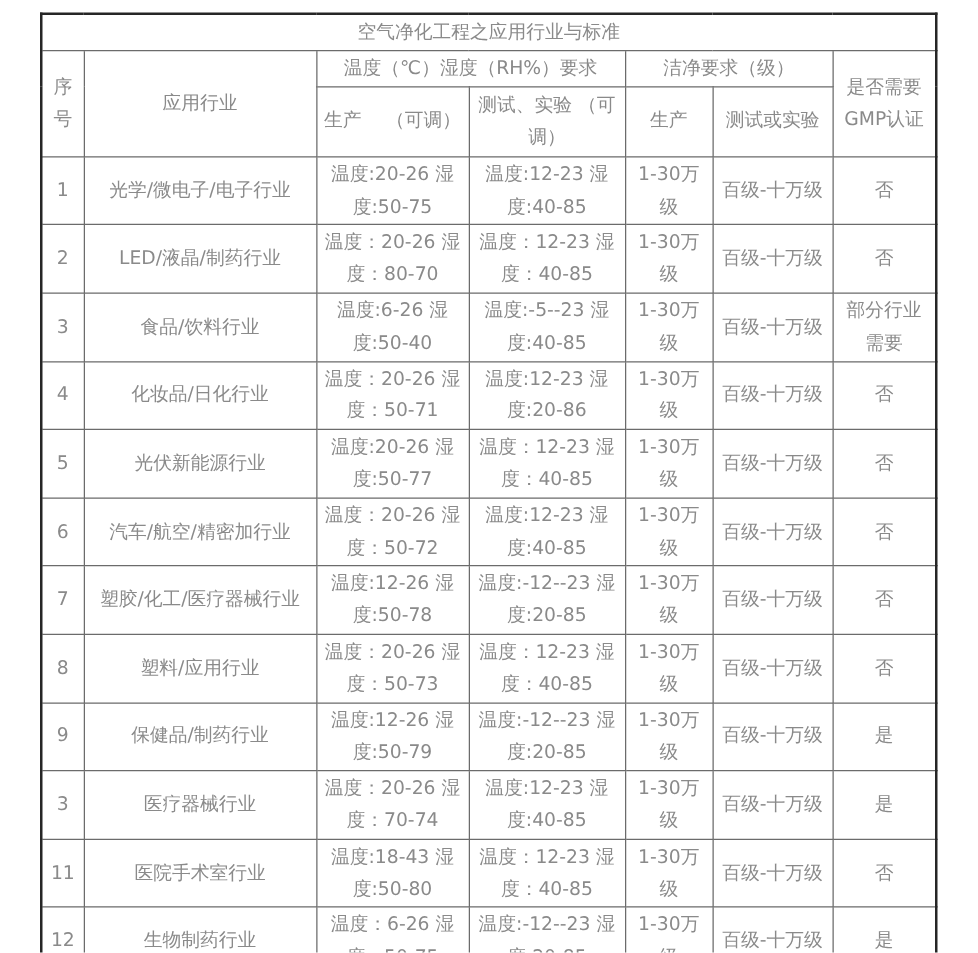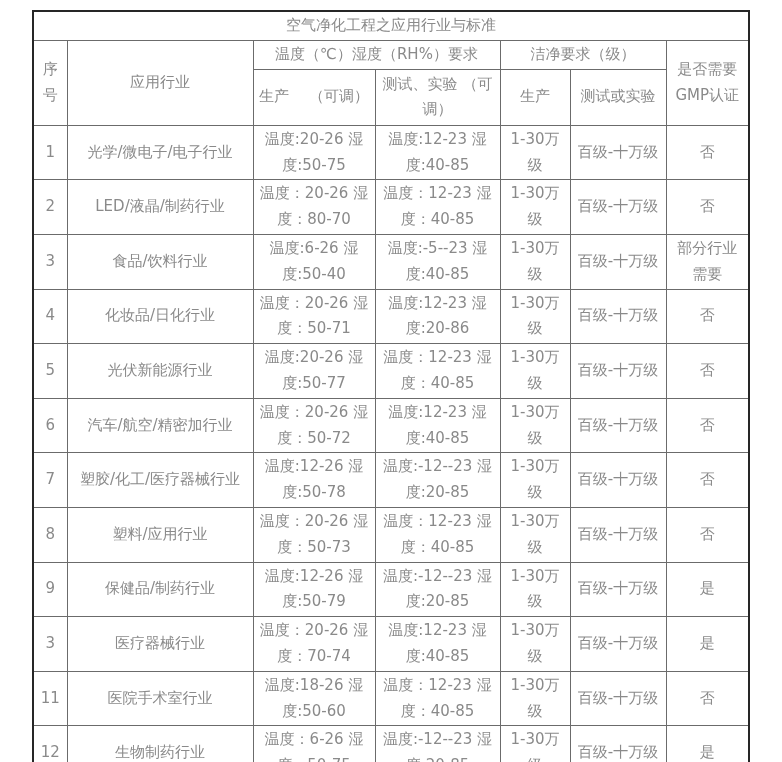--- a/index.html
+++ b/index.html
@@ -157,21 +157,21 @@
           <td>医疗器械行业</td>
           <td>温度：20-26 湿度：70-74</td>
           <td>温度:12-23 湿度:40-85</td>
           <td>1-30万级</td>
           <td>百级-十万级</td>
           <td>是</td>
         </tr>
         <tr class="data-row">
           <td>11</td>
           <td>医院手术室行业</td>
-          <td>温度:18-26 湿度:50-60</td>
+          <td>温度:18-43 湿度:50-80</td>
           <td>温度：12-23 湿度：40-85</td>
           <td>1-30万级</td>
           <td>百级-十万级</td>
           <td>否</td>
         </tr>
         <tr class="data-row">
           <td>12</td>
           <td>生物制药行业</td>
           <td>温度：6-26 湿度：50-75</td>
           <td>温度:-12--23 湿度:20-85</td>

